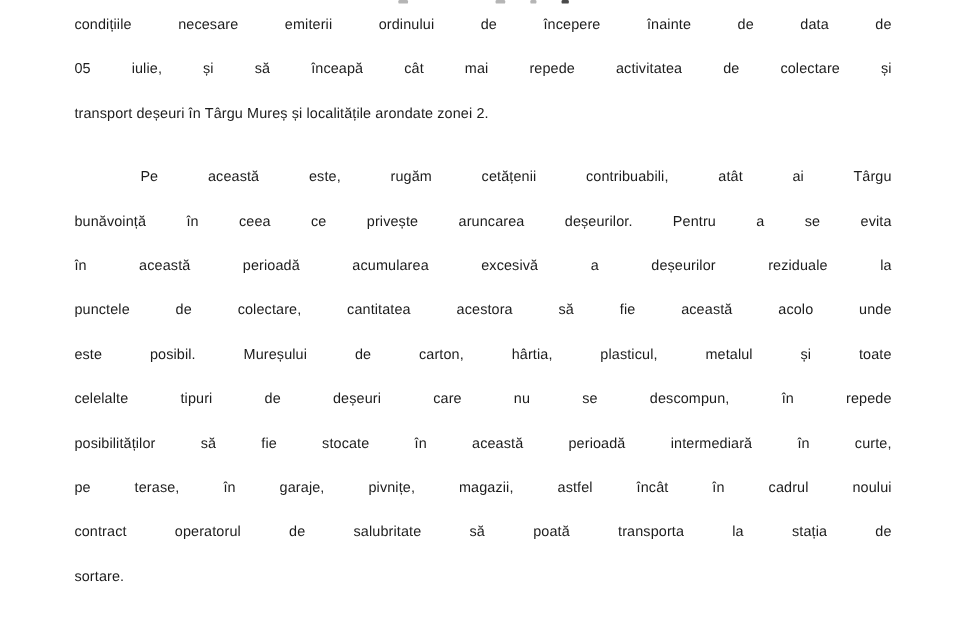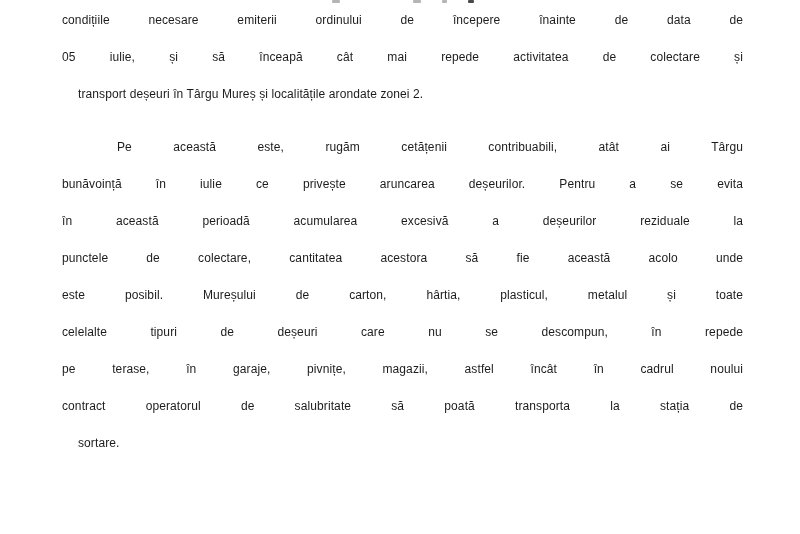--- a/index.html
+++ b/index.html
@@ -30,21 +30,20 @@
     overflow: hidden;
     text-align: justify;
     text-align-last: justify;
     text-justify: inter-word;
     letter-spacing: 0.1px;
     white-space: normal;
   }
   .line.para-end {
     text-align: right;
     text-align-last: left;
-    margin-left: 16px;
   }
   .line.indented {
     padding-left: 55px;
   }
   
   .remnant {
     position: absolute;
     top: 0;
     height: 3px;
     border-radius: 1px;
@@ -68,23 +67,24 @@
 <div class="doc">
 
   <div class="para">
     <div class="line">condițiile necesare emiterii ordinului de începere înainte de data de</div>
     <div class="line">05 iulie, și să înceapă cât mai repede activitatea de colectare și</div>
     <div class="line para-end">transport deșeuri în Târgu Mureș și localitățile arondate zonei 2.</div>
   </div>
 
   <div class="para">
     <div class="line indented">Pe această este, rugăm cetățenii contribuabili, atât ai Târgu</div>
-    <div class="line">bunăvoință în iulie ce privește aruncarea deșeurilor. Pentru a se evita</div>
+    <div class="line">bunăvoință în ceea ce privește aruncarea deșeurilor. Pentru a se evita</div>
     <div class="line">în această perioadă acumularea excesivă a deșeurilor reziduale la</div>
     <div class="line">punctele de colectare, cantitatea acestora să fie această acolo unde</div>
     <div class="line">este posibil. Mureșului de carton, hârtia, plasticul, metalul și toate</div>
     <div class="line">celelalte tipuri de deșeuri care nu se descompun, în repede</div>
+    <div class="line">posibilităților să fie stocate în această perioadă intermediară în curte,</div>
     <div class="line">pe terase, în garaje, pivnițe, magazii, astfel încât în cadrul noului</div>
     <div class="line">contract operatorul de salubritate să poată transporta la stația de</div>
     <div class="line para-end">sortare.</div>
   </div>
 
 </div>
 
 </body></html>

